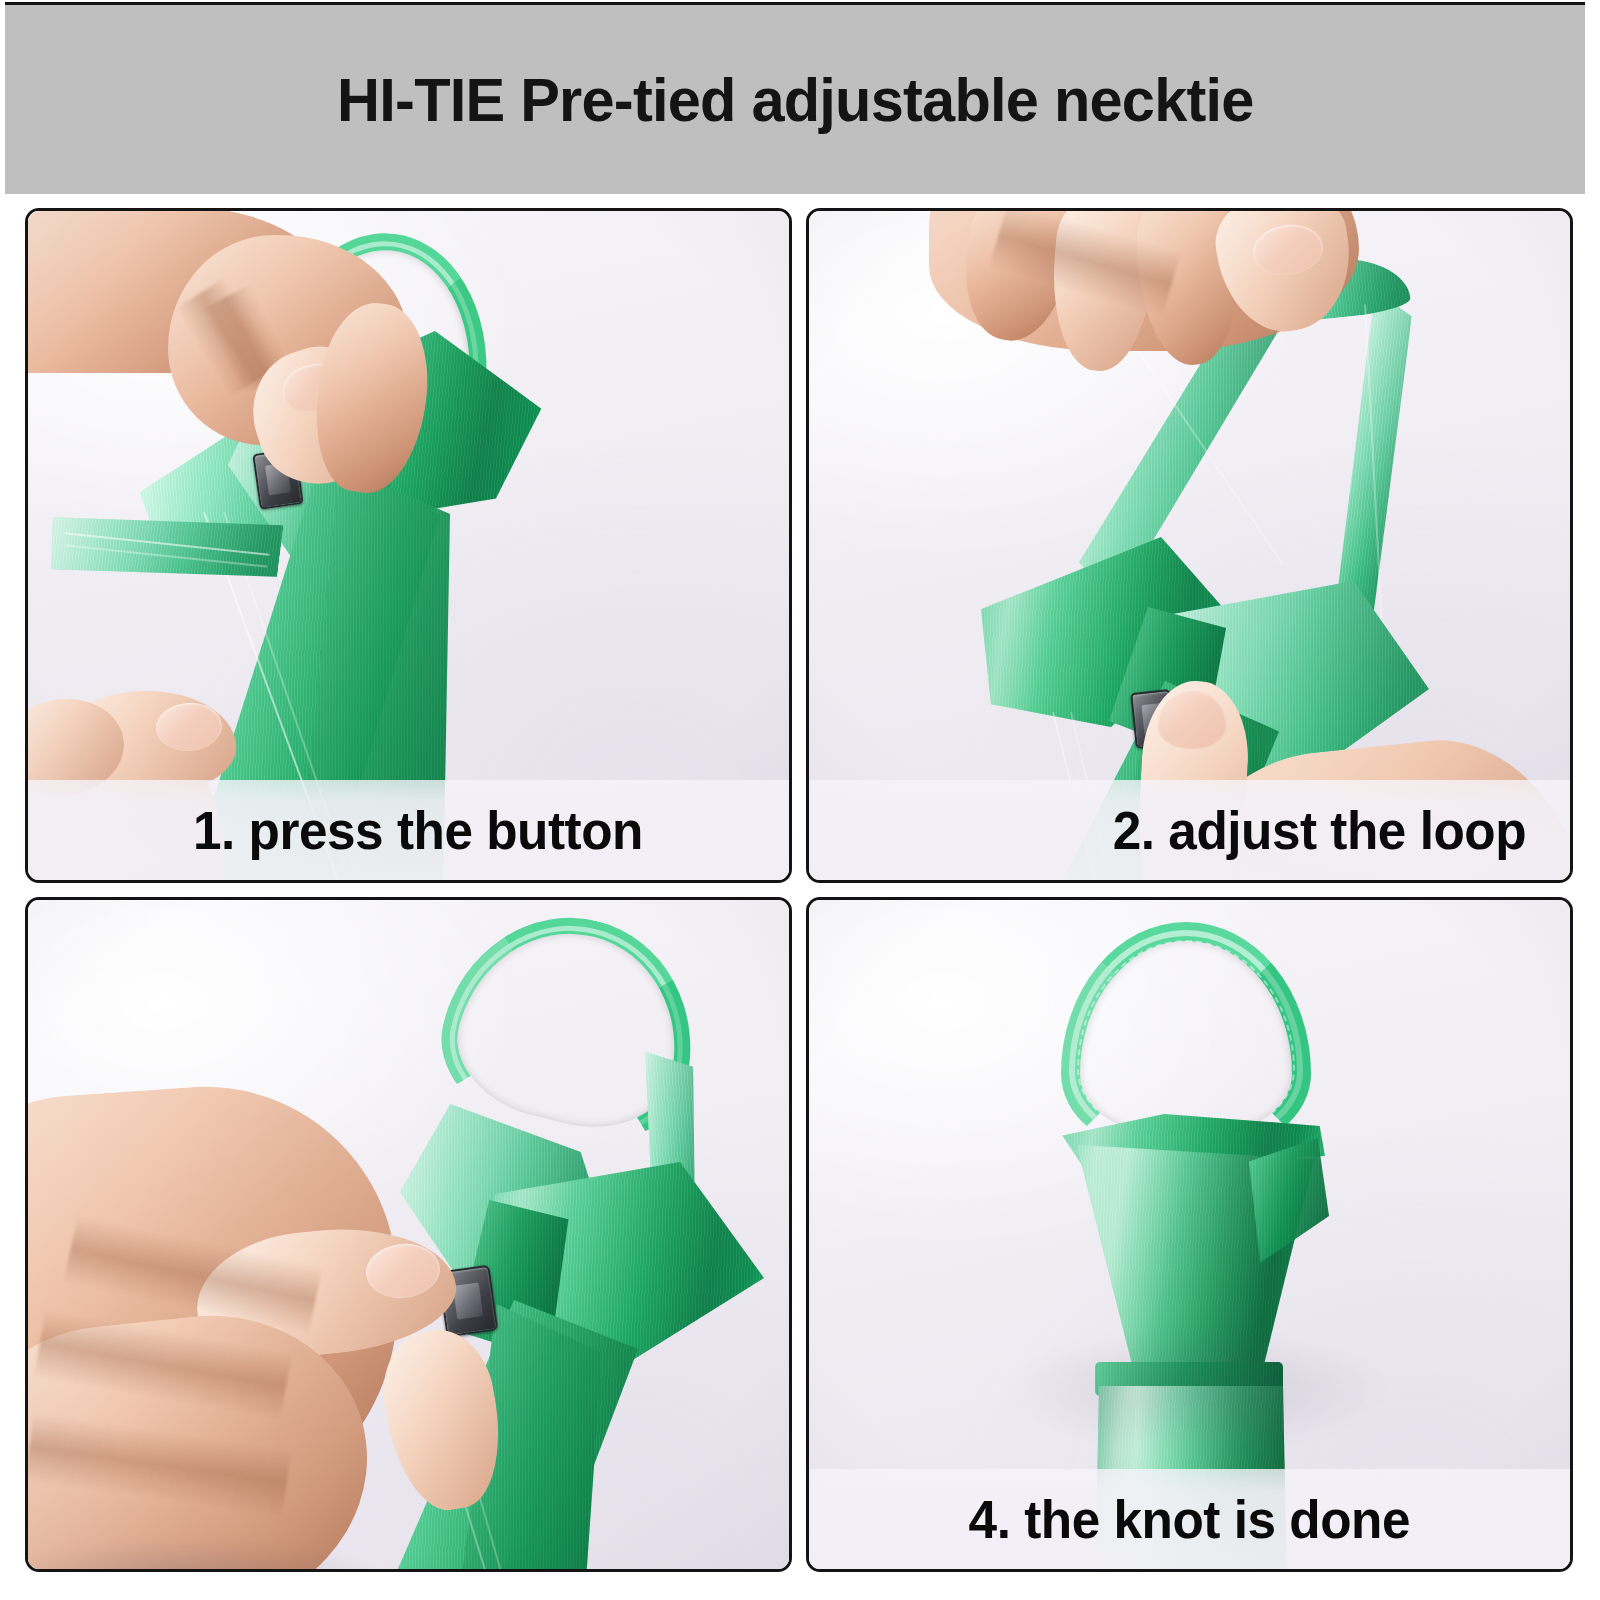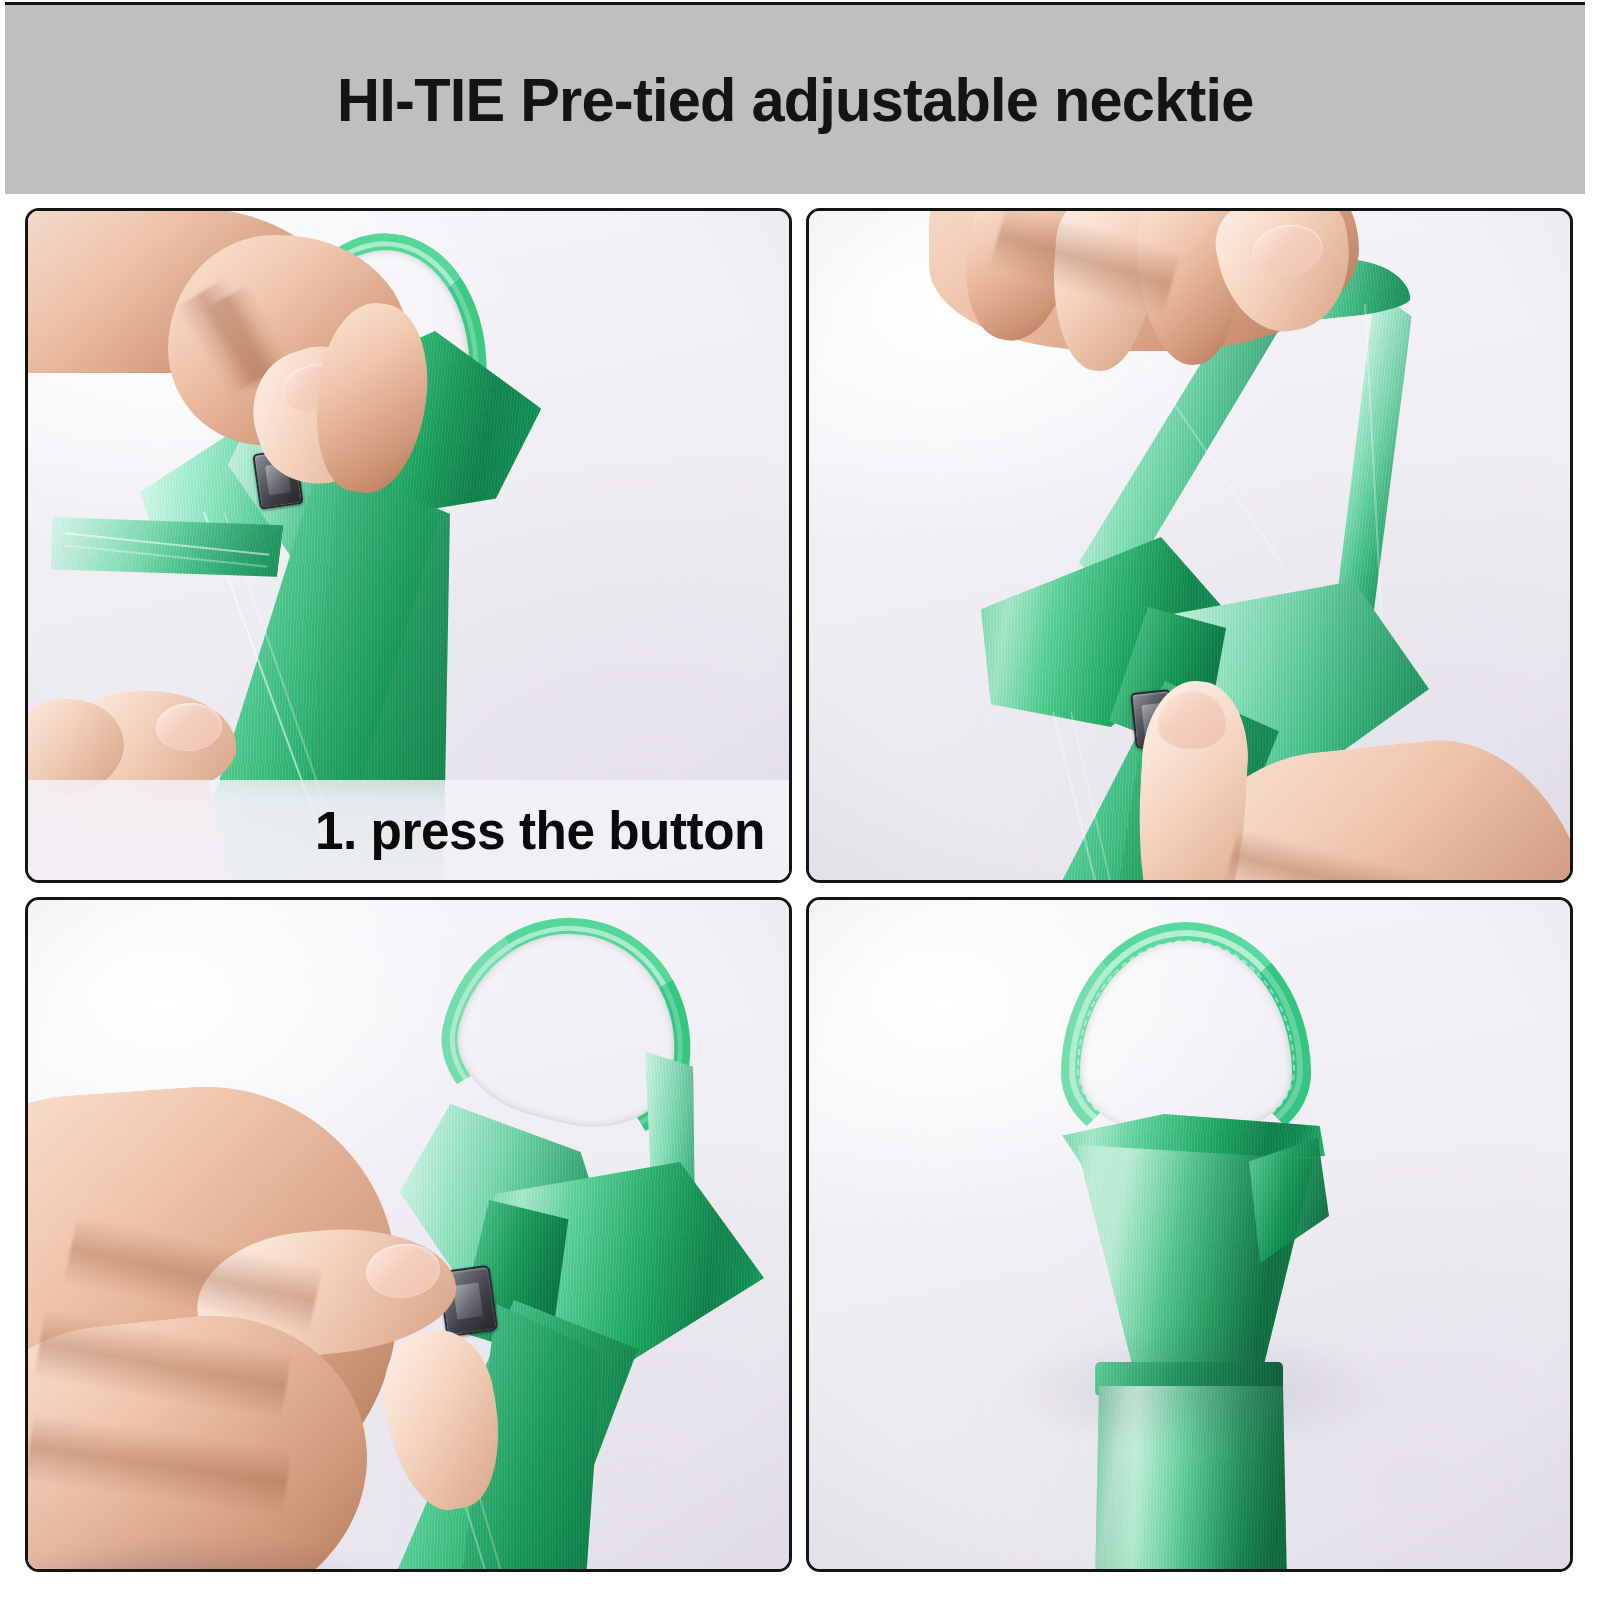--- a/index.html
+++ b/index.html
@@ -58,21 +58,21 @@
   .caption-bar{
     position:absolute; left:0; right:0; bottom:0; height:100px;
     background:linear-gradient(to bottom, rgba(246,244,250,0.80) 0%, rgba(243,241,247,0.93) 22%, rgba(242,240,246,0.97) 100%);
     display:flex; align-items:center;
   }
   .caption-text{
     font-size:54px; font-weight:bold; color:#0a0a0a;
     letter-spacing:-0.5px; white-space:nowrap;
     transform:scaleX(0.95); transform-origin:left center;
   }
-  .cap-left  { justify-content:flex-end; padding-left:42px; }
+  .cap-left  { justify-content:center; padding-left:42px; }
   .cap-right { justify-content:flex-end;   padding-right:44px; }
   .cap-fill  { justify-content:flex-start; padding-left:24px; }
   .cap-center{ justify-content:center; }
 
   
   .tie-piece{ position:absolute; }
 
   
   .satin{
     background:
@@ -287,20 +287,23 @@
                   border-radius:40% 34% 20% 30%/46% 50% 44% 40%; transform:rotate(-6deg);"></div>
       <div class="skin-light" style="left:330px; top:470px; width:106px; height:270px;
                   border-radius:48% 48% 40% 40%/30% 30% 60% 60%; transform:rotate(3deg);"></div>
       <div class="nail" style="left:348px; top:478px; width:70px; height:60px;
                   border-radius:50% 50% 46% 46%/60% 60% 40% 40%;"></div>
       <div class="crease" style="left:420px; top:640px; width:200px; height:56px; transform:rotate(14deg);"></div>
 
       <div class="vignette"></div>
     </div>
 
+    <div class="caption-bar cap-right">
+      <span class="caption-text" style="transform-origin:right center;">2. adjust the loop</span>
+    </div>
   </div>
 
   <div class="panel">
     <div class="photo">
       <div class="backdrop"></div>
 
       <div class="tie-piece loop-band" style="left:418px; top:18px; width:250px; height:220px;
                   border-width:16px; border-radius:50% 50% 44% 44%/62% 62% 38% 38%;
                   border-color:#56d79a #35c684 transparent #74ddac;
                   transform:rotate(14deg);
@@ -387,15 +390,18 @@
                   clip-path:polygon(4% 0%, 96% 0%, 100% 100%, 0% 100%);"></div>
       <div class="tie-piece" style="left:282px; top:486px; width:200px; height:404px;
                   clip-path:polygon(4% 0%, 96% 0%, 100% 100%, 0% 100%);
                   background:linear-gradient(92deg, rgba(0,0,0,0.10) 0%, rgba(255,255,255,0.46) 22%, rgba(255,255,255,0.10) 46%, rgba(0,0,0,0.14) 72%, rgba(0,0,0,0.26) 100%);"></div>
 
       <div class="shadow-soft" style="left:200px; top:430px; width:380px; height:120px; opacity:0.55;"></div>
 
       <div class="vignette"></div>
     </div>
 
+    <div class="caption-bar cap-center">
+      <span class="caption-text" style="transform-origin:center center;">4. the knot is done</span>
+    </div>
   </div>
 
 </div>
 
 </body></html>

